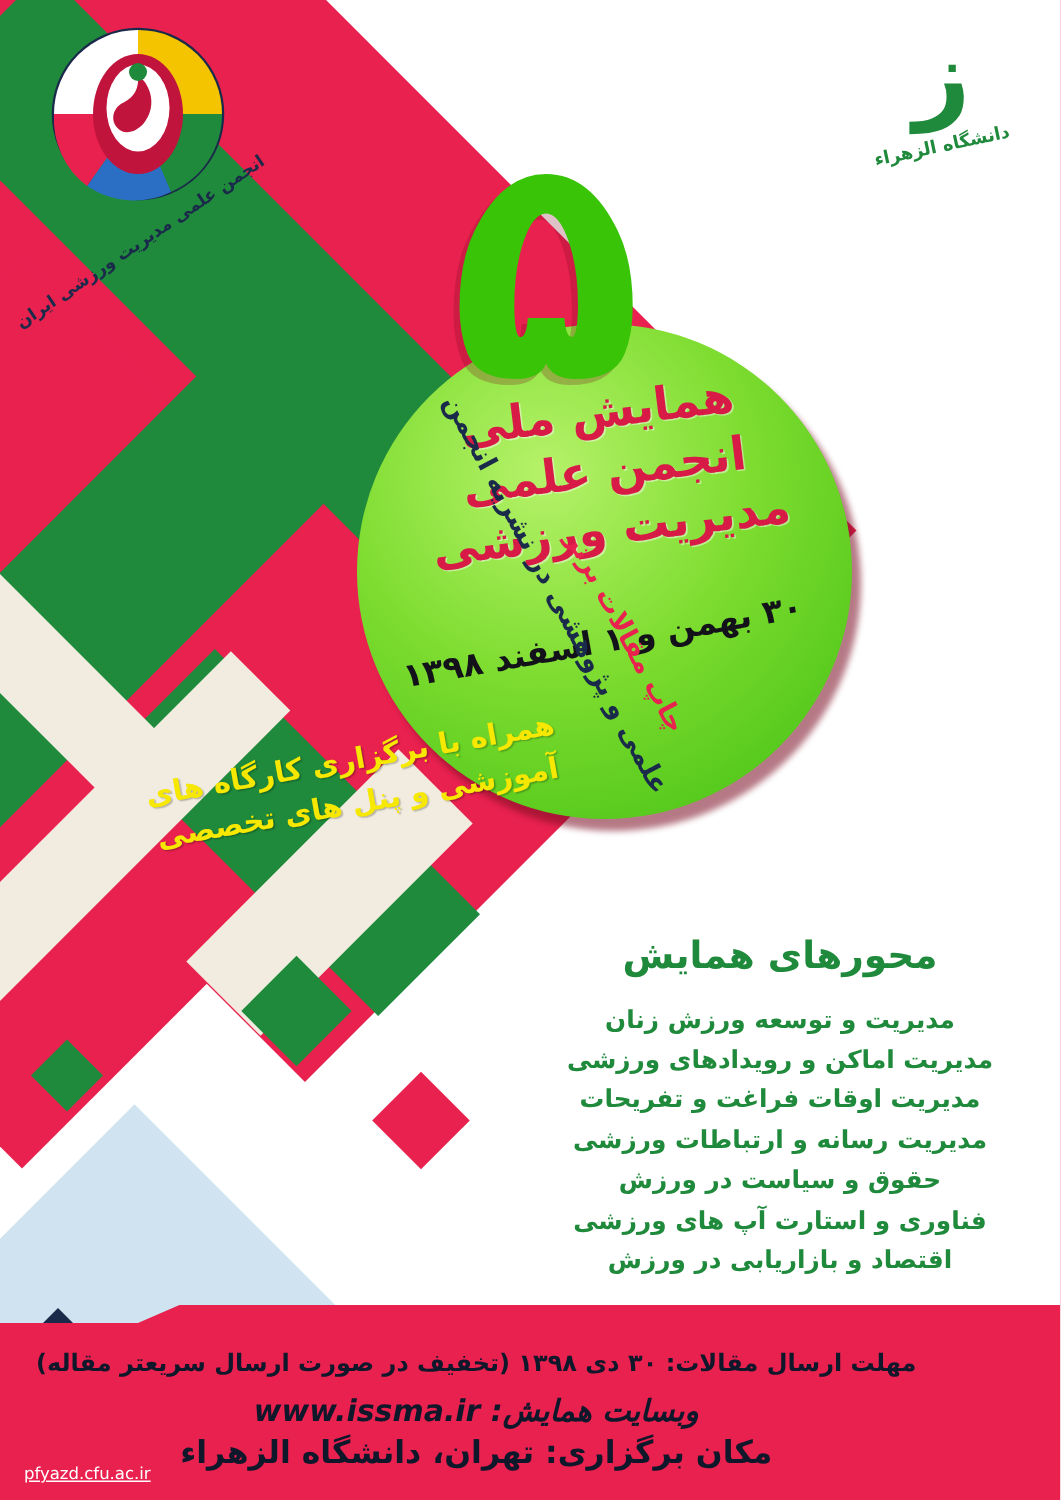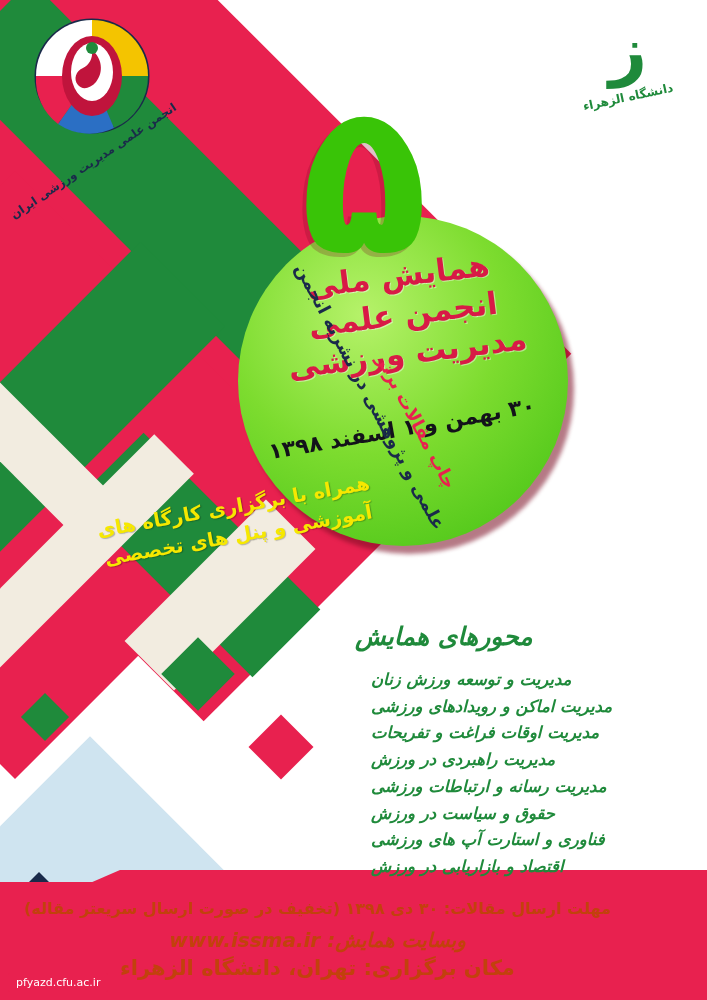--- a/index.html
+++ b/index.html
@@ -231,22 +231,21 @@
     white-space: nowrap;
   }
   .ribbon .l2 { color: #1a2a4a; }
 
   
   .topics {
     position: absolute;
     z-index: 7;
     right: 22px; top: 622px;
     width: 330px;
-    text-align: left;
-    font-style: italic;
+    text-align: center;
   }
   .topics-title {
     color: #1f8a3b;
     font-weight: bold;
     font-size: 25px;
     margin-bottom: 12px;
   }
   .topics-list { list-style: none; margin: 16px; padding: 0; }
   .topics-list li {
     color: #1f8a3b;
@@ -255,40 +254,41 @@
     line-height: 1.62;
   }
 
   
   .footer {
     position: absolute;
     z-index: 9;
     left: 0; bottom: 20px;
     width: 635px;
     text-align: center;
-    color: #c2410c;
+    color: #0f172a;
     font-weight: bold;
   }
   .footer .f1 { font-size: 16px; margin-bottom: 10px; }
   .footer .f2 { font-size: 20px; margin-bottom: 4px; font-style: italic; }
   .footer .f3 { font-size: 21px; }
   .footer .url { direction: ltr; display: inline-block; }
 
   
   .watermark {
     position: absolute;
     z-index: 10;
     left: 8px; bottom: 8px;
     background: #e8214f;
     color: #ffffff;
     font-size: 11px;
     padding: 3px 8px;
     border-radius: 2px;
     direction: ltr;
     font-family: "DejaVu Sans", sans-serif;
+    text-decoration: underline;
   }
 </style>
 </head>
 <body>
 
 <div class="poster">
 
   <div class="bg">
     <div class="blk pink-main"></div>
     <div class="blk pink-main2"></div>
@@ -348,21 +348,20 @@
     <div>چاپ مقالات برتر</div>
     <div class="l2">علمی و پژوهشی در نشریه انجمن</div>
   </div>
 
   <div class="topics">
     <div class="topics-title">محورهای همایش</div>
     <ul class="topics-list">
       <li>مدیریت و توسعه ورزش زنان</li>
       <li>مدیریت اماکن و رویدادهای ورزشی</li>
       <li>مدیریت اوقات فراغت و تفریحات</li>
-      <li>مدیریت راهبردی در ورزش</li>
       <li>مدیریت رسانه و ارتباطات ورزشی</li>
       <li>حقوق و سیاست در ورزش</li>
       <li>فناوری و استارت آپ های ورزشی</li>
       <li>اقتصاد و بازاریابی در ورزش</li>
     </ul>
   </div>
 
   <div class="footer">
     <div class="f1">مهلت ارسال مقالات: ۳۰ دی ۱۳۹۸ (تخفیف در صورت ارسال سریعتر مقاله)</div>
     <div class="f2">

